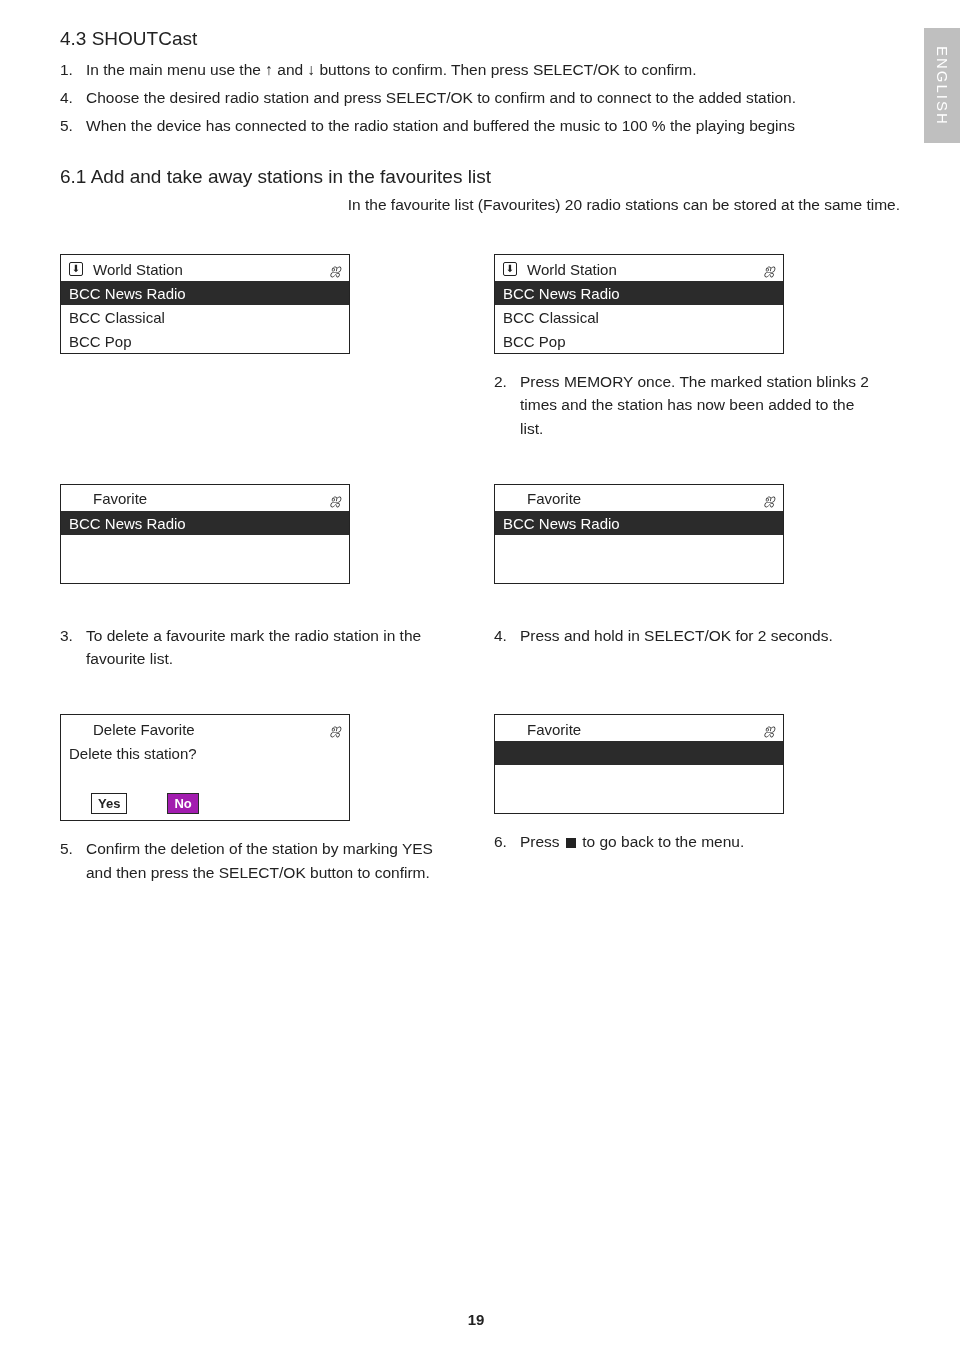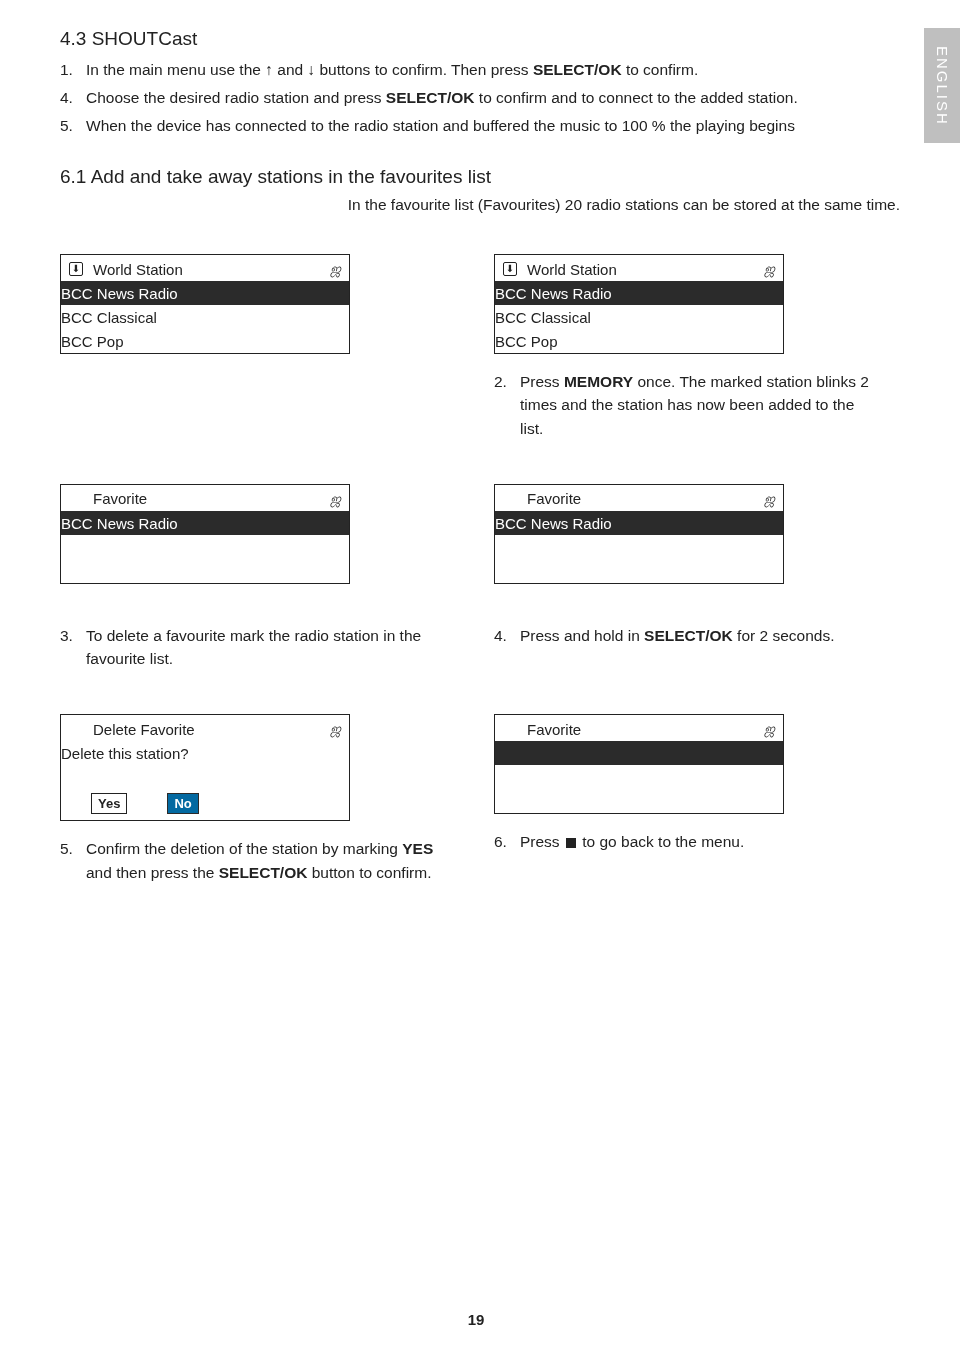--- a/index.html
+++ b/index.html
@@ -48,21 +48,21 @@
     margin-bottom: 28px;
   }
   ol.steps li {
     font-size: 15.5px;
     line-height: 1.55;
     padding-left: 26px;
     text-indent: -26px;
     margin-bottom: 4px;
   }
   ol.steps li .num { display: inline-block; width: 26px; text-indent: 0; }
-  .bold { font-weight: bold; }
+  .bold { font-weight: normal; }
 
   .two-col {
     display: flex;
     gap: 54px;
     margin-bottom: 10px;
   }
   .col { width: 380px; }
 
   .lcd {
     border: 1.5px solid #222;
@@ -88,42 +88,42 @@
   }
   .lcd .hdr .signal-icon {
     position: absolute;
     right: 8px;
     top: 6px;
     font-size: 13px;
     font-style: italic;
   }
   .lcd .row {
     font-size: 15px;
-    padding: 3px 0;
+    padding: 3px 8px;
     height: 24px;
     border-top: 1px solid transparent;
   }
   .lcd .row.sel {
     background: #2b2b2b;
     color: #fff;
   }
   .lcd .row.blank { height: 24px; }
   .lcd .btnrow {
     display: flex;
     gap: 40px;
     padding: 4px 30px 6px 30px;
   }
   .lcd .btnrow .yn {
     font-size: 13px;
     font-weight: bold;
     padding: 2px 6px;
     border: 1.3px solid #222;
   }
   .lcd .btnrow .yn.sel {
-    background: #0369a1;
+    background: #a21caf;
     color: #fff;
     border-color: #2b2b2b;
   }
 
   .caption {
     font-size: 15.5px;
     line-height: 1.5;
     padding-left: 26px;
     text-indent: -26px;
     margin-bottom: 34px;

